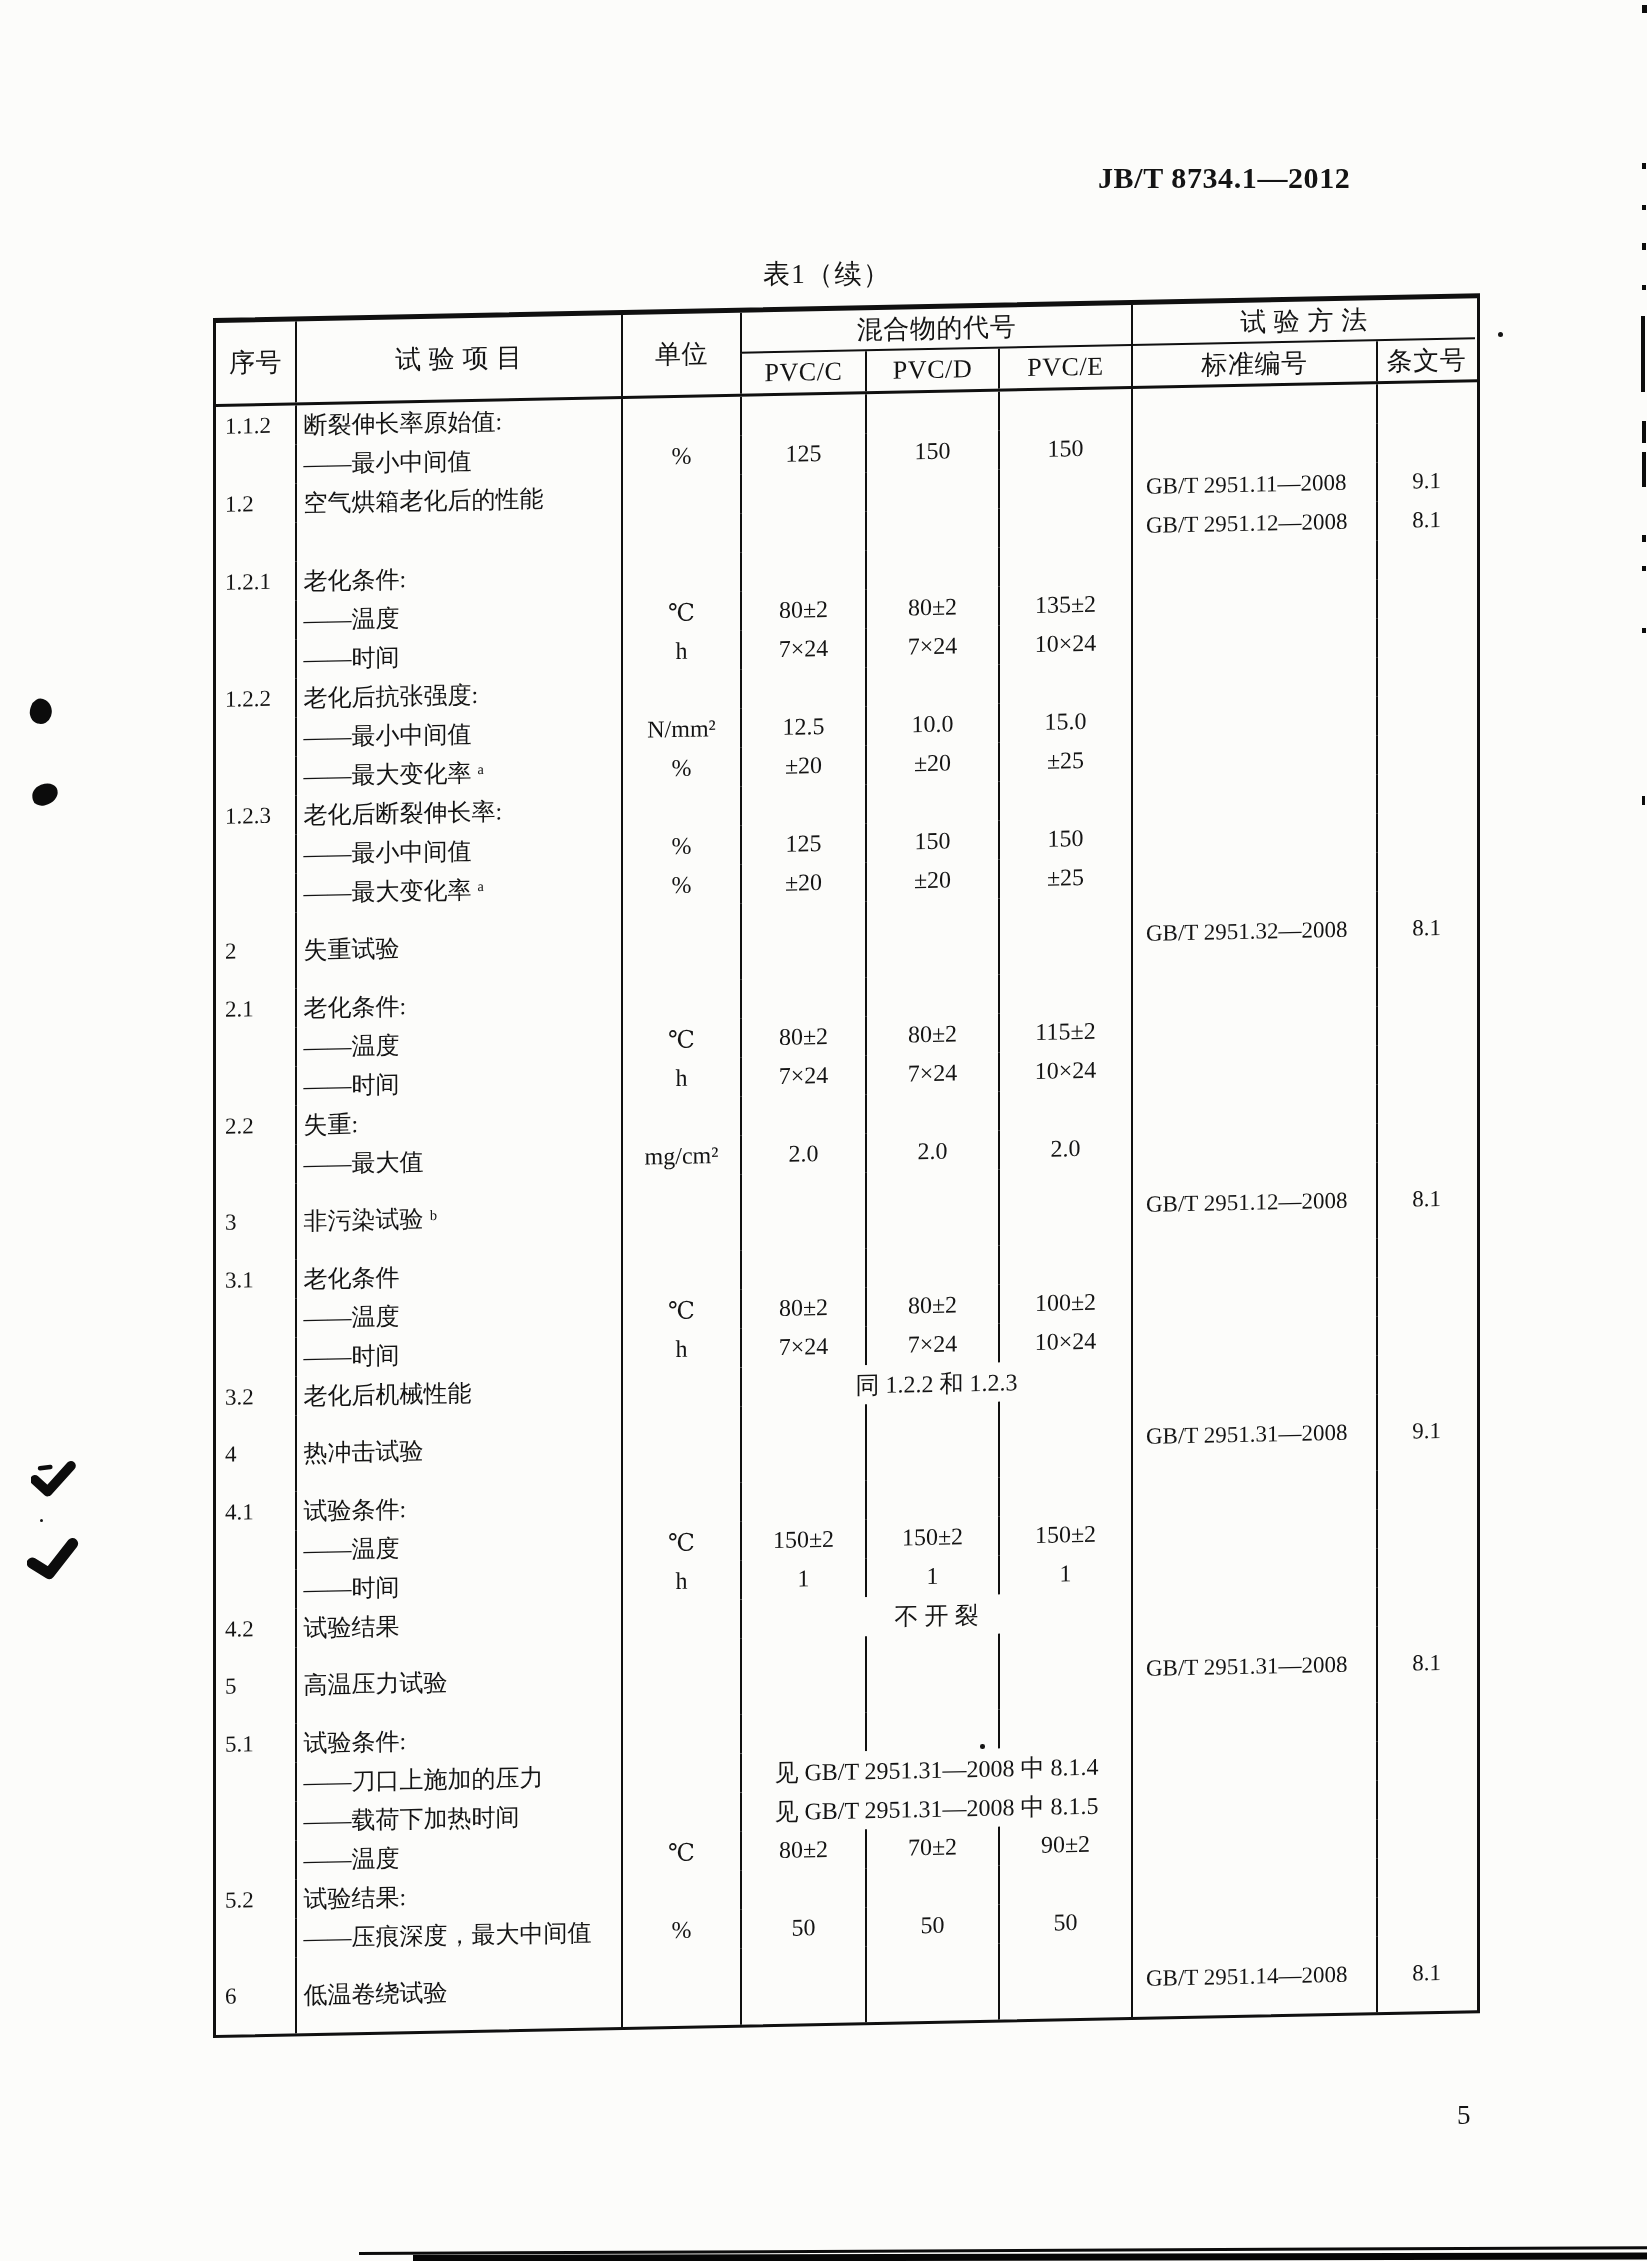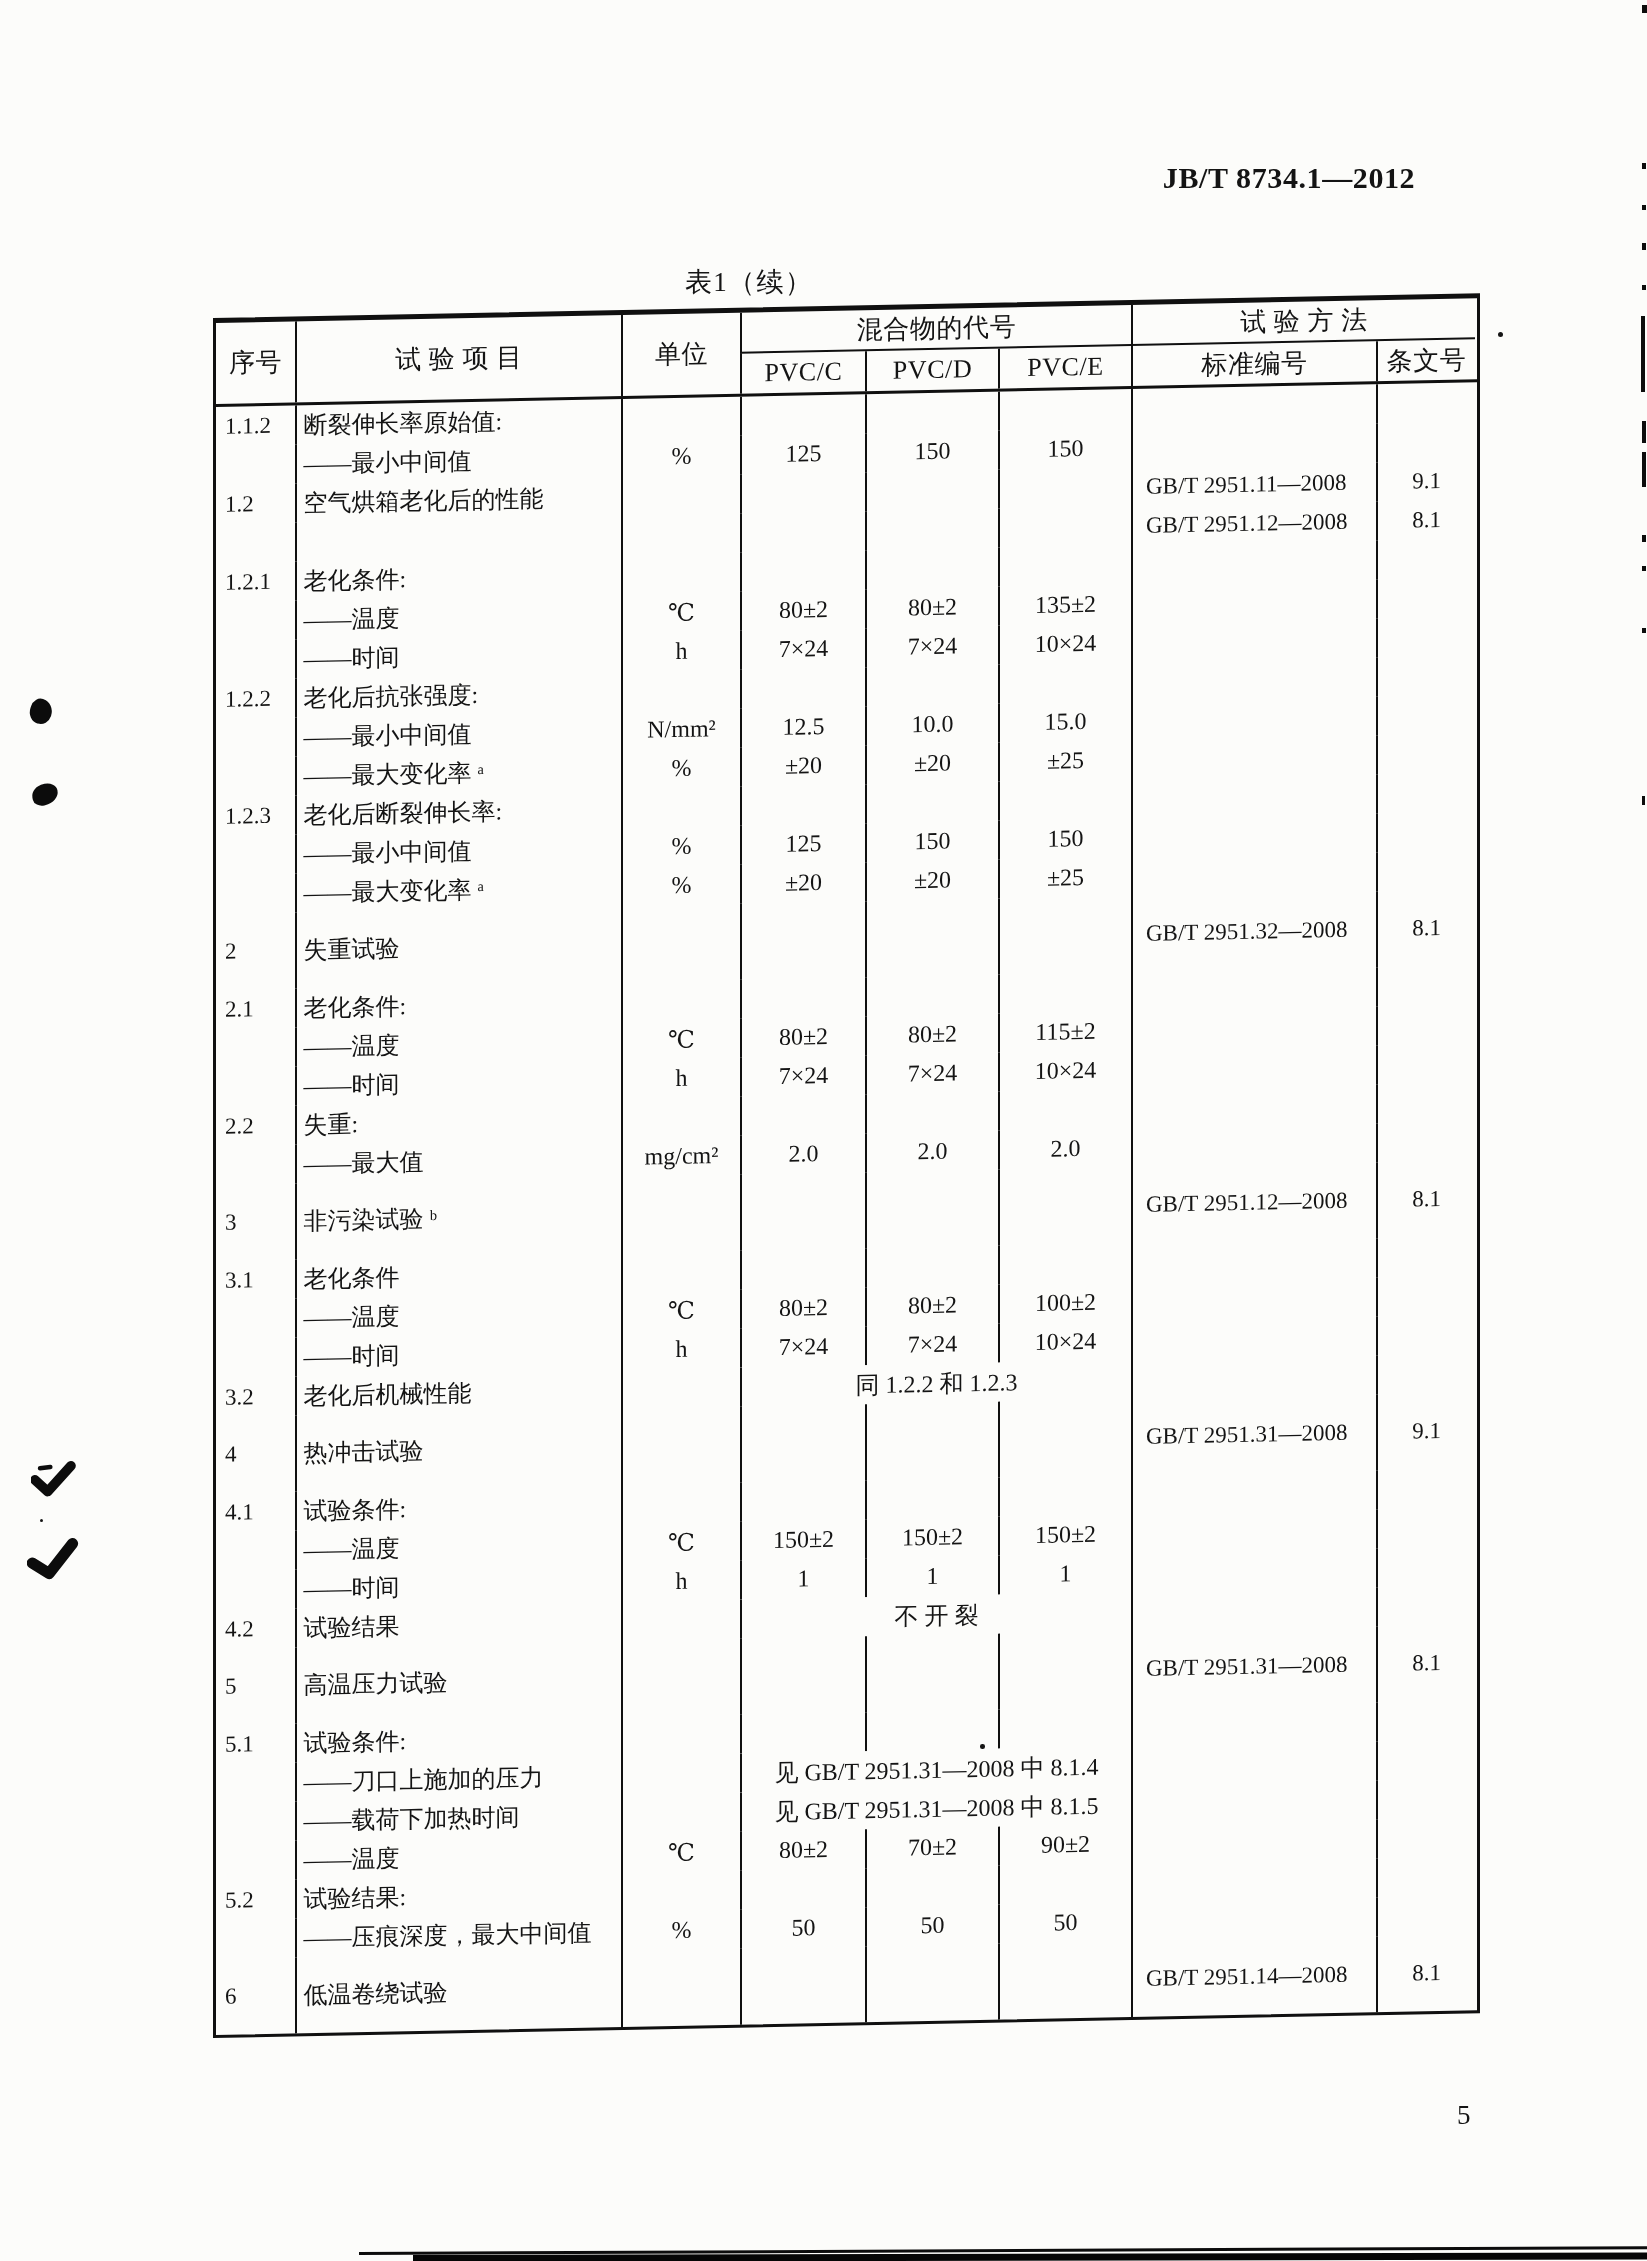--- a/index.html
+++ b/index.html
@@ -5,25 +5,25 @@
   * { margin:0; padding:0; box-sizing:border-box; }
   html,body { background:#e8e8e6; }
   .page {
     position:relative; width:1647px; height:2261px;
     background:#fcfcfa; overflow:hidden;
     font-family:"Liberation Serif","DejaVu Serif",serif;
     color:#141414;
   }
   .doc-number {
     position:absolute; top:161px; left:1098px; width:382px;
-    text-align:center; font-size:30px; font-weight:bold; letter-spacing:0.6px;
+    text-align:left; font-size:30px; font-weight:bold; letter-spacing:0.6px;
   }
   .table-title {
-    position:absolute; top:264px; left:685px; width:284px;
-    font-size:27px; letter-spacing:1.3px;
+    position:absolute; top:256px; left:685px; width:284px;
+    text-align:center; font-size:27px; letter-spacing:1.3px;
   }
   .stdtable {
     position:absolute; left:213px; top:318px; width:1267px;
     border:3.9px solid #101010; border-top-width:5.8px;
     background:#fcfcfa;
     transform:skewY(-1.12deg); transform-origin:0 0;
   }
   
   .thead {
     display:grid;

